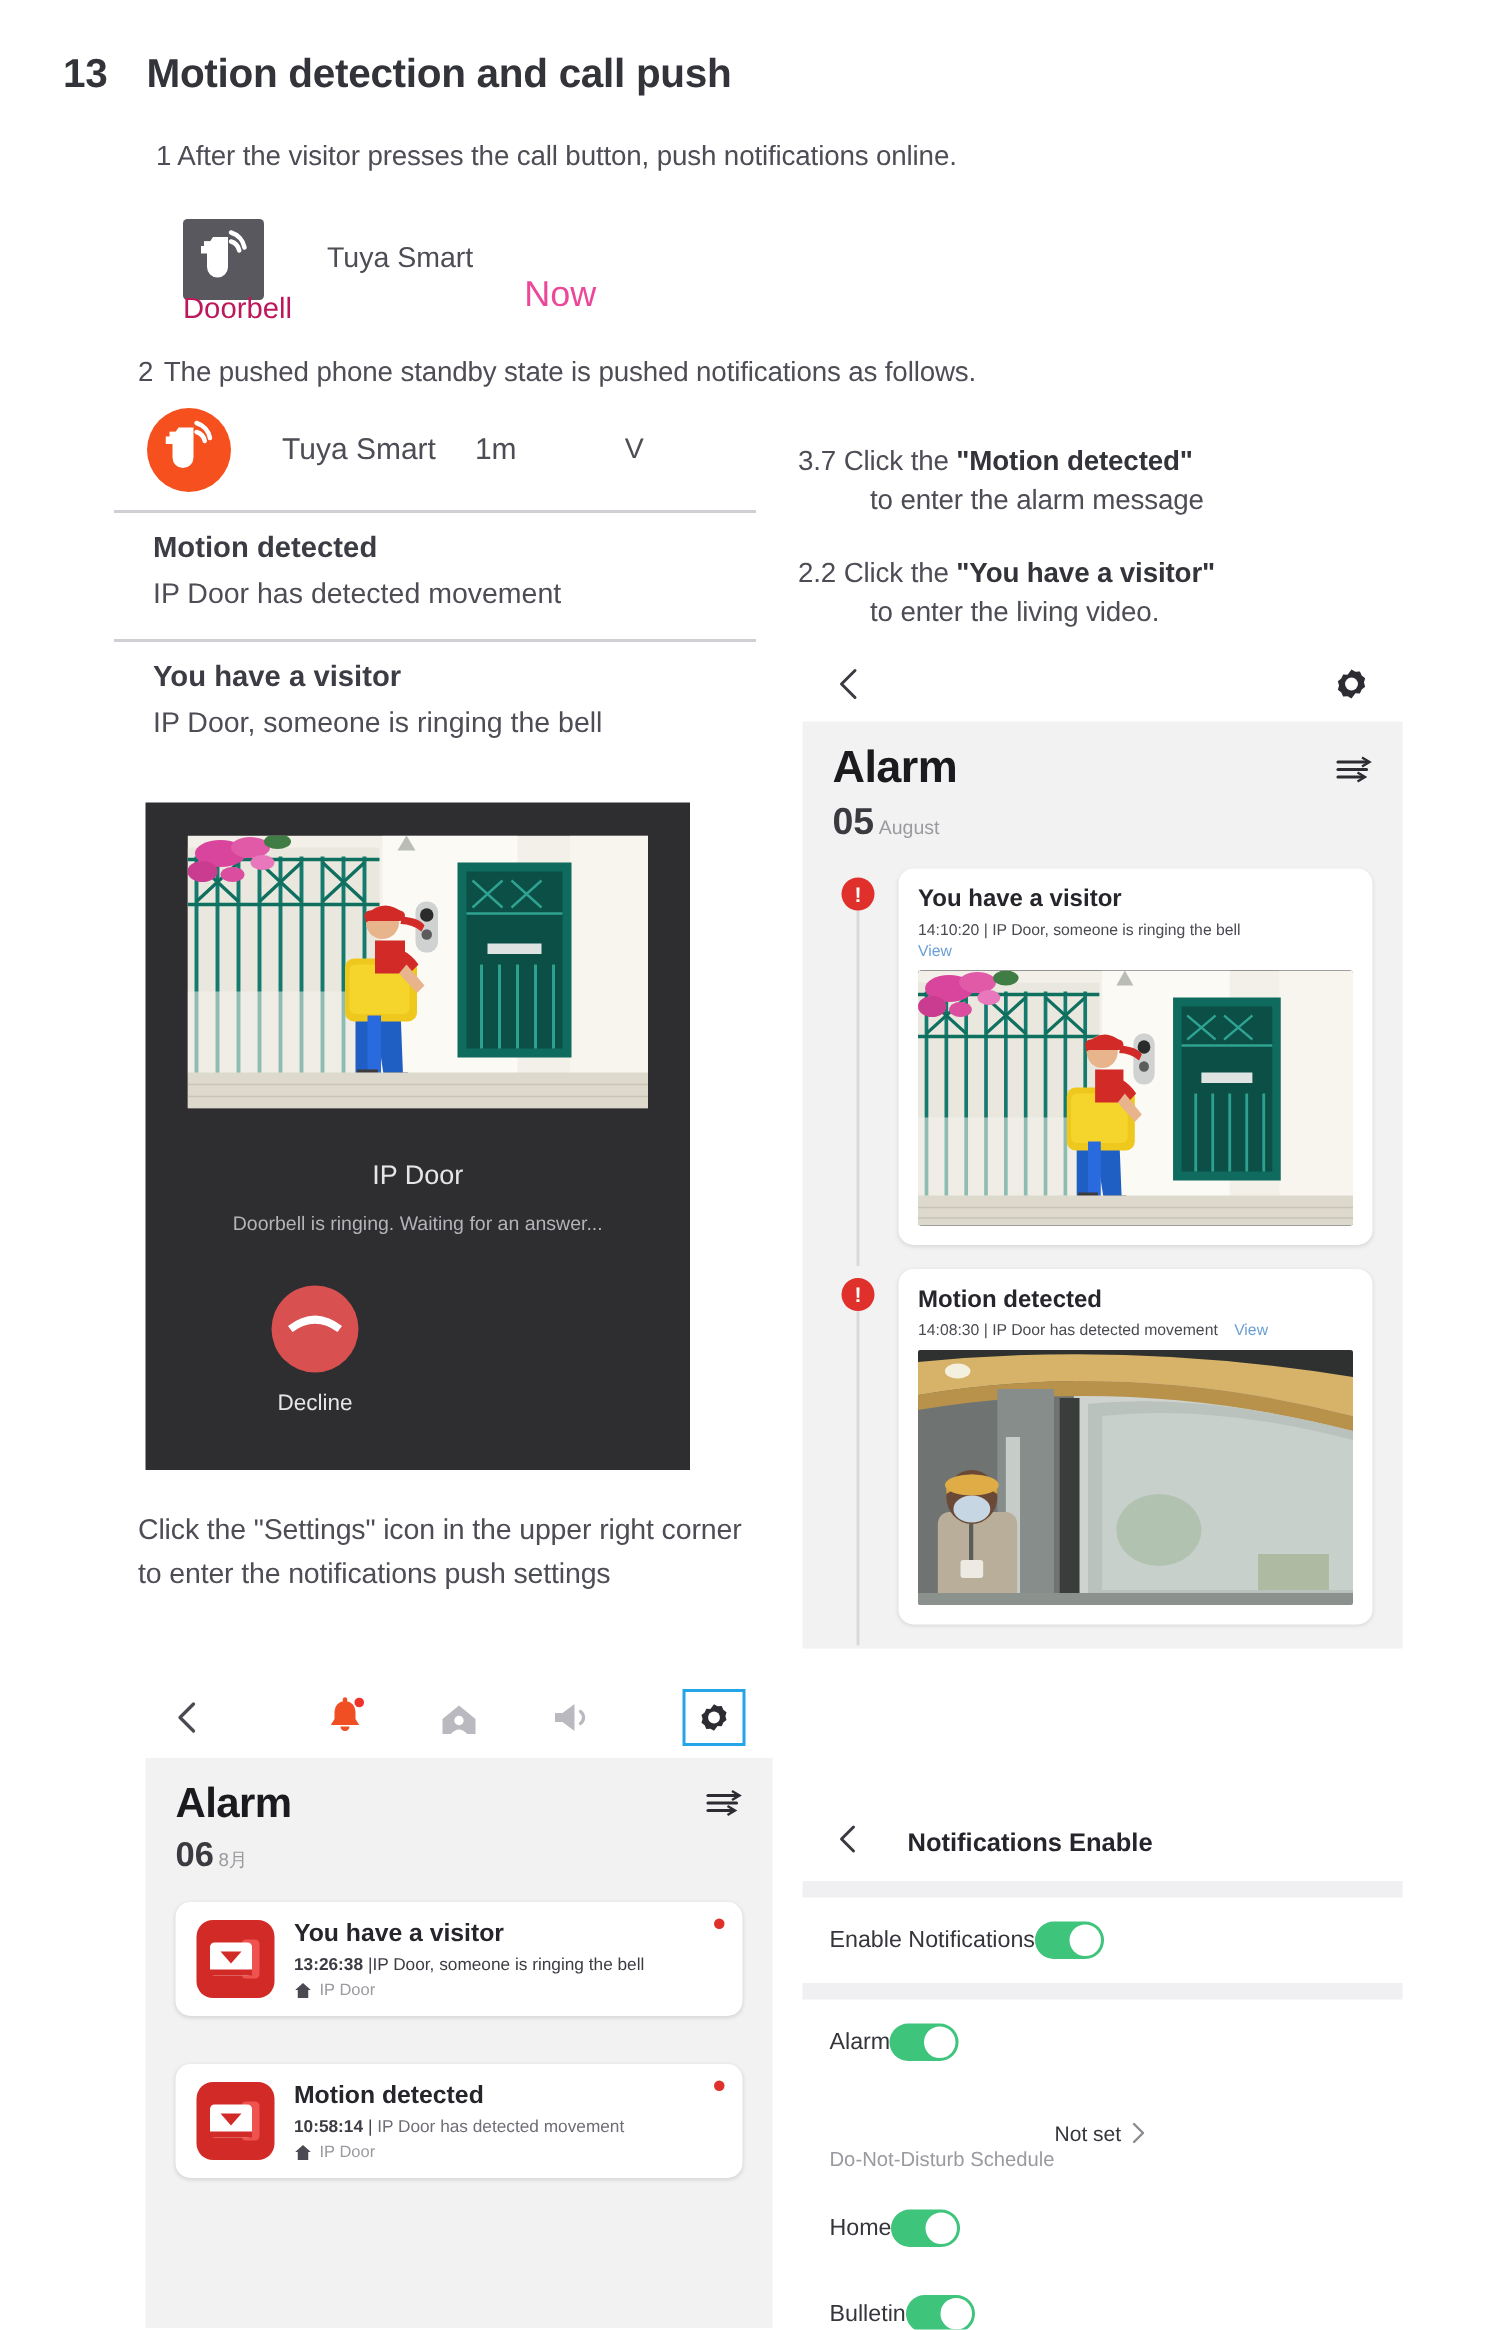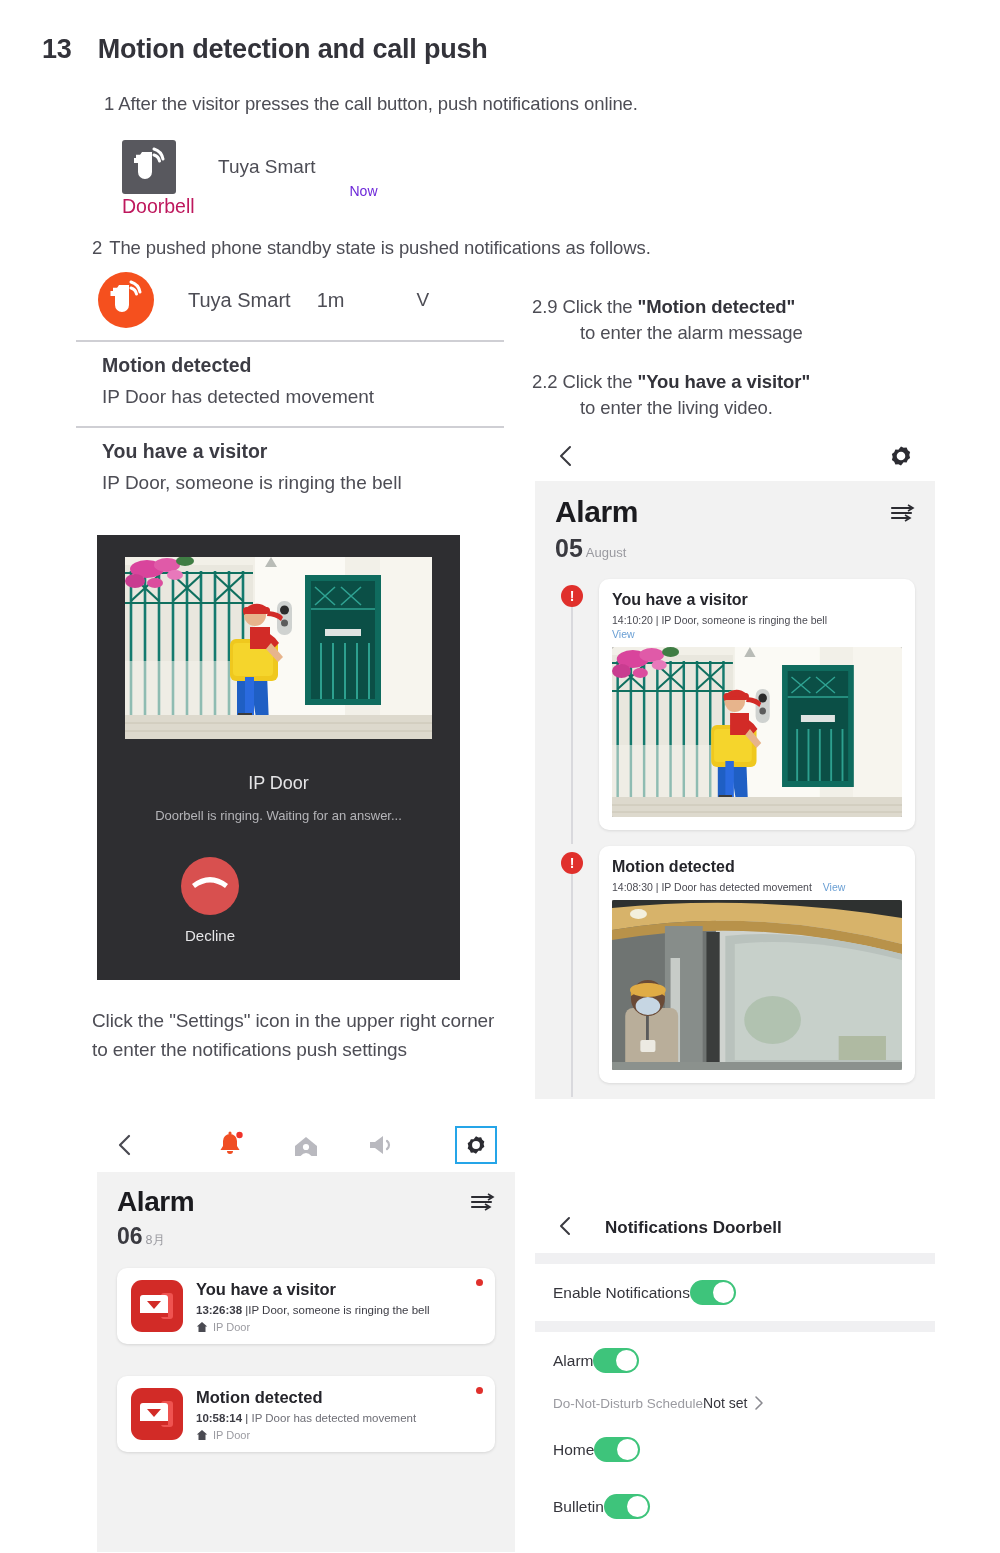--- a/index.html
+++ b/index.html
@@ -42,21 +42,21 @@
   .tuya-glyph {
     position: absolute; left: 0; top: 0; width: 100%; height: 100%;
   }
   #banner-row {
     position: absolute; left: 122px; top: 135px;
     display: flex; align-items: center;
   }
   #banner-app {
     margin-left: 42px; font-size: 19px; color: #4d4d55;
   }
-  #banner-time { margin-left: 34px; font-size: 14px; color: #6d28d9; margin-top: 48px; }
+  #banner-time { margin-left: 34px; font-size: 24px; color: #ec4899; margin-top: 48px; }
   #banner-title {
     position: absolute; left: 122px; top: 195px;
     font-size: 19.5px; color: #be185d;
   }
 
   
   #lock-group { position: absolute; left: 76px; top: 272px; width: 428px; }
   #lock-head { display: flex; align-items: center; padding-left: 22px; }
   #lock-app { margin-left: 34px; font-size: 20px; color: #4d4d55; }
   #lock-time { margin-left: 26px; font-size: 20px; color: #4d4d55; }
@@ -198,21 +198,21 @@
   #np-head {
     display: flex; align-items: center; padding: 10px 0 12px 22px;
   }
   #np-title { font-size: 17px; font-weight: bold; color: #25252b; margin-left: 32px; }
   .np-divider { height: 11px; background: #f0f0f2; }
   .np-row {
     display: flex; align-items: center; justify-content: flex-start;
     padding: 16px 22px 16px 18px;
   }
   .np-label { font-size: 15.5px; color: #35353c; }
-  .np-label.muted { color: #9a9aa0; font-size: 13.5px; }
+  .np-label.muted { color: #9a9aa0; font-size: 13.5px; margin-top: 36px; }
   .np-value { font-size: 14px; color: #35353c; display: flex; align-items: center; }
   .toggle {
     width: 46px; height: 25px; border-radius: 13px; background: #3ec47b;
     position: relative; flex: none;
   }
   .toggle .knob {
     position: absolute; right: 2px; top: 2px;
     width: 21px; height: 21px; border-radius: 50%; background: #fff;
   }
 
@@ -268,21 +268,21 @@
   </div>
 
   <div class="lock-rule"></div>
   <div class="lock-item">
     <div class="t">You have a visitor</div>
     <div class="s">IP Door, someone is ringing the bell</div>
   </div>
 </div>
 
 <div class="instr" id="instr21">
-  <span>2.9</span>
+  <span>3.7</span>
   <span>Click the </span><b>"Motion detected"</b>
   <span class="l2">to enter the alarm message</span>
 </div>
 <div class="instr" id="instr22">
   <span>2.2</span>
   <span>Click the </span><b>"You have a visitor"</b>
   <span class="l2">to enter the living video.</span>
 </div>
 
 <div id="call-screen">
@@ -663,21 +663,21 @@
   </div>
 </div>
 
 <div id="notif-panel">
   <div id="np-head">
     <span>
       <svg width="16" height="22" viewBox="0 0 16 22">
           <path d="M12 3 L4 11 L12 19" stroke="#3a3a40" stroke-width="2" fill="none" stroke-linecap="round" stroke-linejoin="round"></path>
         </svg>
     </span>
-    <span id="np-title">Notifications Doorbell</span>
+    <span id="np-title">Notifications Enable</span>
   </div>
   <div class="np-divider"></div>
 
   <div class="np-row">
     <span class="np-label">Enable Notifications</span>
     <span class="toggle">
         <span class="knob"></span>
       </span>
   </div>
   <div class="np-divider"></div>

